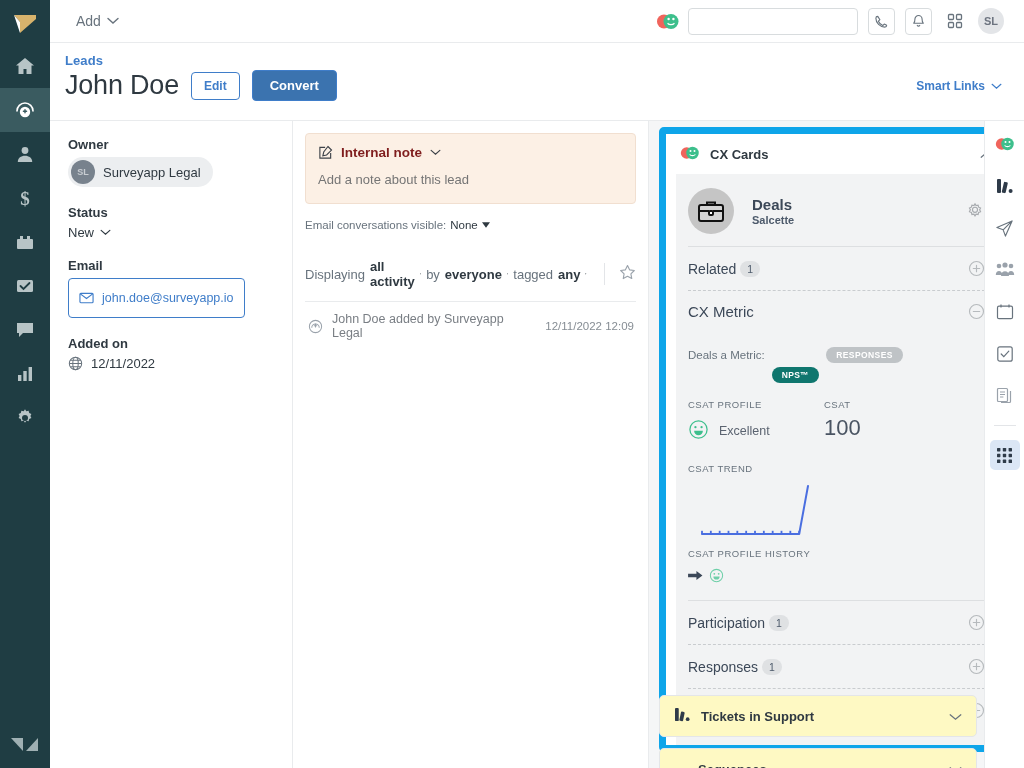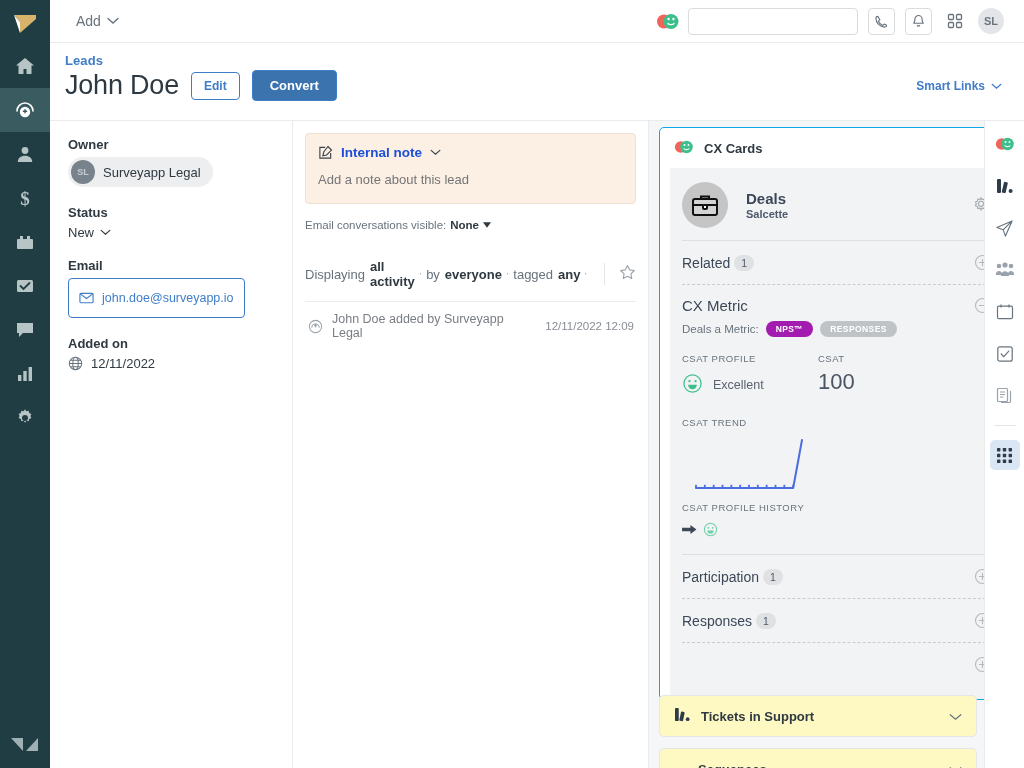--- a/index.html
+++ b/index.html
@@ -113,40 +113,40 @@
   }
   .email-val { color: #3f7dc9; font-size: 12.5px; }
   .addedon { display: flex; align-items: center; gap: 8px; font-size: 13px; color: #2f3941; }
 
   
   .notebox {
     background: #fcf0e5; border: 1px solid #f1dfd0; border-radius: 4px;
     padding: 11px 12px 16px 12px; margin-top: 4px;
   }
   .notehead { display: flex; align-items: center; gap: 8px; cursor: pointer; }
-  .notehead span.t { font-size: 13.5px; font-weight: 700; color: #1d4ed8; }
+  .notehead span.t { font-size: 13.5px; font-weight: 700; color: #7f1d1d; }
   .noteinput {
     margin-top: 12px; font-size: 13px; color: #b5b0ab; border: 0; background: transparent;
     width: 100%; outline: none; font-family: inherit;
   }
   .convline { margin-top: 15px; font-size: 11.5px; color: #68737d; display: flex; align-items: center; gap: 4px; }
-  .convline b { color: #2f3941; font-weight: 700; }
+  .convline b { color: #2f3941; font-weight: 400; }
   .displaying {
     margin-top: 28px; font-size: 13px; color: #68737d; display: flex; align-items: center; gap: 5px;
   }
   .displaying b { color: #2f3941; font-weight: 700; }
   .displaying .sep { width: 1px; height: 22px; background: #e3e5e8; margin: 0 10px 0 12px; }
   .star { color: #9aa2ab; cursor: pointer; }
   .feed-divider { height: 1px; background: #e9ebed; margin-top: 12px; }
   .feed-row { display: flex; align-items: center; gap: 8px; padding: 10px 2px; }
   .feed-txt { font-size: 12.5px; color: #797e84; flex: 1; }
   .feed-time { font-size: 11.5px; color: #868d94; }
 
   
-  .panel { background: #fff; border: 1px solid #0ea5e9; border-radius: 5px; margin-bottom: 8px; }
+  .panel { background: #fff; border: 7px solid #0ea5e9; border-radius: 5px; margin-bottom: 8px; }
   .panel-head {
     height: 40px; display: flex; align-items: center; gap: 10px; padding: 0 14px; cursor: pointer;
   }
   .panel-title { font-size: 13px; font-weight: 700; color: #2f3941; flex: 1; }
   .chev { color: #68737d; }
   .cx-body { background: #f2f3f4; margin: 0 10px; padding: 0; }
   .deal-head { display: flex; align-items: center; gap: 18px; padding: 14px 12px 12px 12px; }
   .deal-av {
     width: 46px; height: 46px; border-radius: 50%; background: #c5c5c5;
     display: flex; align-items: center; justify-content: center; flex: 0 0 46px;
@@ -167,21 +167,21 @@
   .plusmin { margin-left: auto; color: #b6babd; display:flex; }
   .metrics { padding: 12px 12px 8px 12px; }
   .metrics-title { font-size: 15px; color: #3c4858; }
   .metrics-head { display: flex; align-items: center; }
   .selmetric { display: flex; align-items: center; gap: 7px; margin-top: 7px; }
   .selmetric .sm-lab { font-size: 11.5px; color: #68737d; }
   .chip {
     border-radius: 10px; padding: 3px 10px; font-size: 8.5px; font-weight: 700;
     letter-spacing: .4px; color: #fff; cursor: pointer;
   }
-  .chip.dark { background: #a21caf; }
+  .chip.dark { background: #0f766e; margin-top: 40px; }
   .chip.light { background: #bfc3c6; }
   .metric-cols { display: flex; margin-top: 16px; }
   .mc-left { width: 136px; }
   .mc-cap { font-size: 9.5px; color: #68737d; letter-spacing: .5px; font-weight: 400; }
   .mc-val { display: flex; align-items: center; gap: 10px; margin-top: 9px; }
   .mc-val .t { font-size: 12.5px; color: #5b6370; }
   .mc-score { font-size: 22px; color: #4a5462; margin-top: 5px; font-weight: 400;}
   .trend-cap { font-size: 9.5px; color: #68737d; letter-spacing: .5px; margin-top: 20px; }
   .trend-chart { height: 62px; margin-top: 6px; }
   .hist-cap { font-size: 9.5px; color: #68737d; letter-spacing: .5px; margin-top: 6px; }

